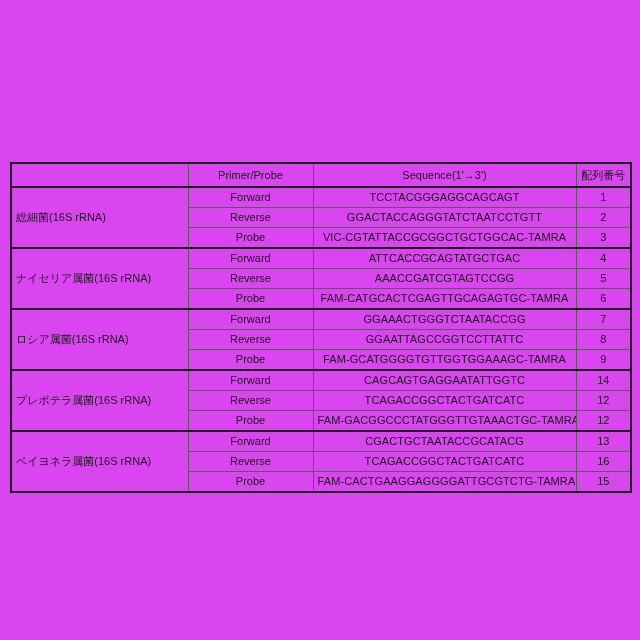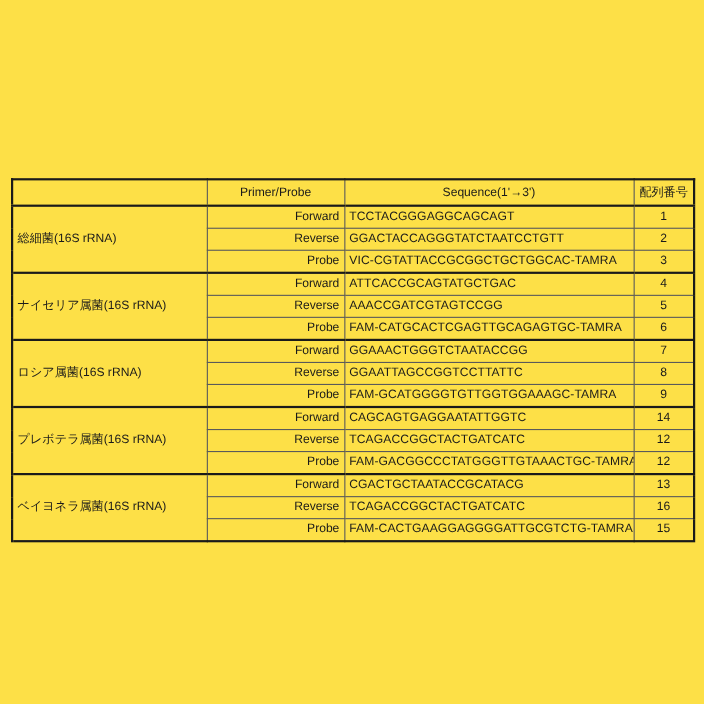--- a/index.html
+++ b/index.html
@@ -4,21 +4,21 @@
 <style>
   html, body {
     margin: 0;
     padding: 0;
     background: #ffffff;
   }
   #page {
     position: relative;
     width: 640px;
     height: 640px;
-    background: #fde047;
+    background: #d946ef;
     font-family: "Liberation Sans", "DejaVu Sans", sans-serif;
     color: #1a1a1a;
   }
   #primer-table-wrap {
     position: absolute;
     left: 10px;
     top: 162px;
     width: 620px;
   }
   table.primer-table {
@@ -47,24 +47,24 @@
   table.primer-table thead th {
     height: 22px;
     line-height: 22px;
     text-align: center;
     border-bottom: 2px solid #1a1a1a;
   }
   table.primer-table td.organism {
     border-left: 2px solid #1a1a1a;
   }
   table.primer-table td.ptype {
-    text-align: right;
+    text-align: center;
   }
   table.primer-table td.sequence {
-    text-align: left;
+    text-align: center;
     letter-spacing: 0.1px;
   }
   table.primer-table td.seqid {
     text-align: center;
     border-right: 2px solid #1a1a1a;
   }
   table.primer-table tr.group-start td {
     border-top: 2px solid #1a1a1a;
   }
 </style>

